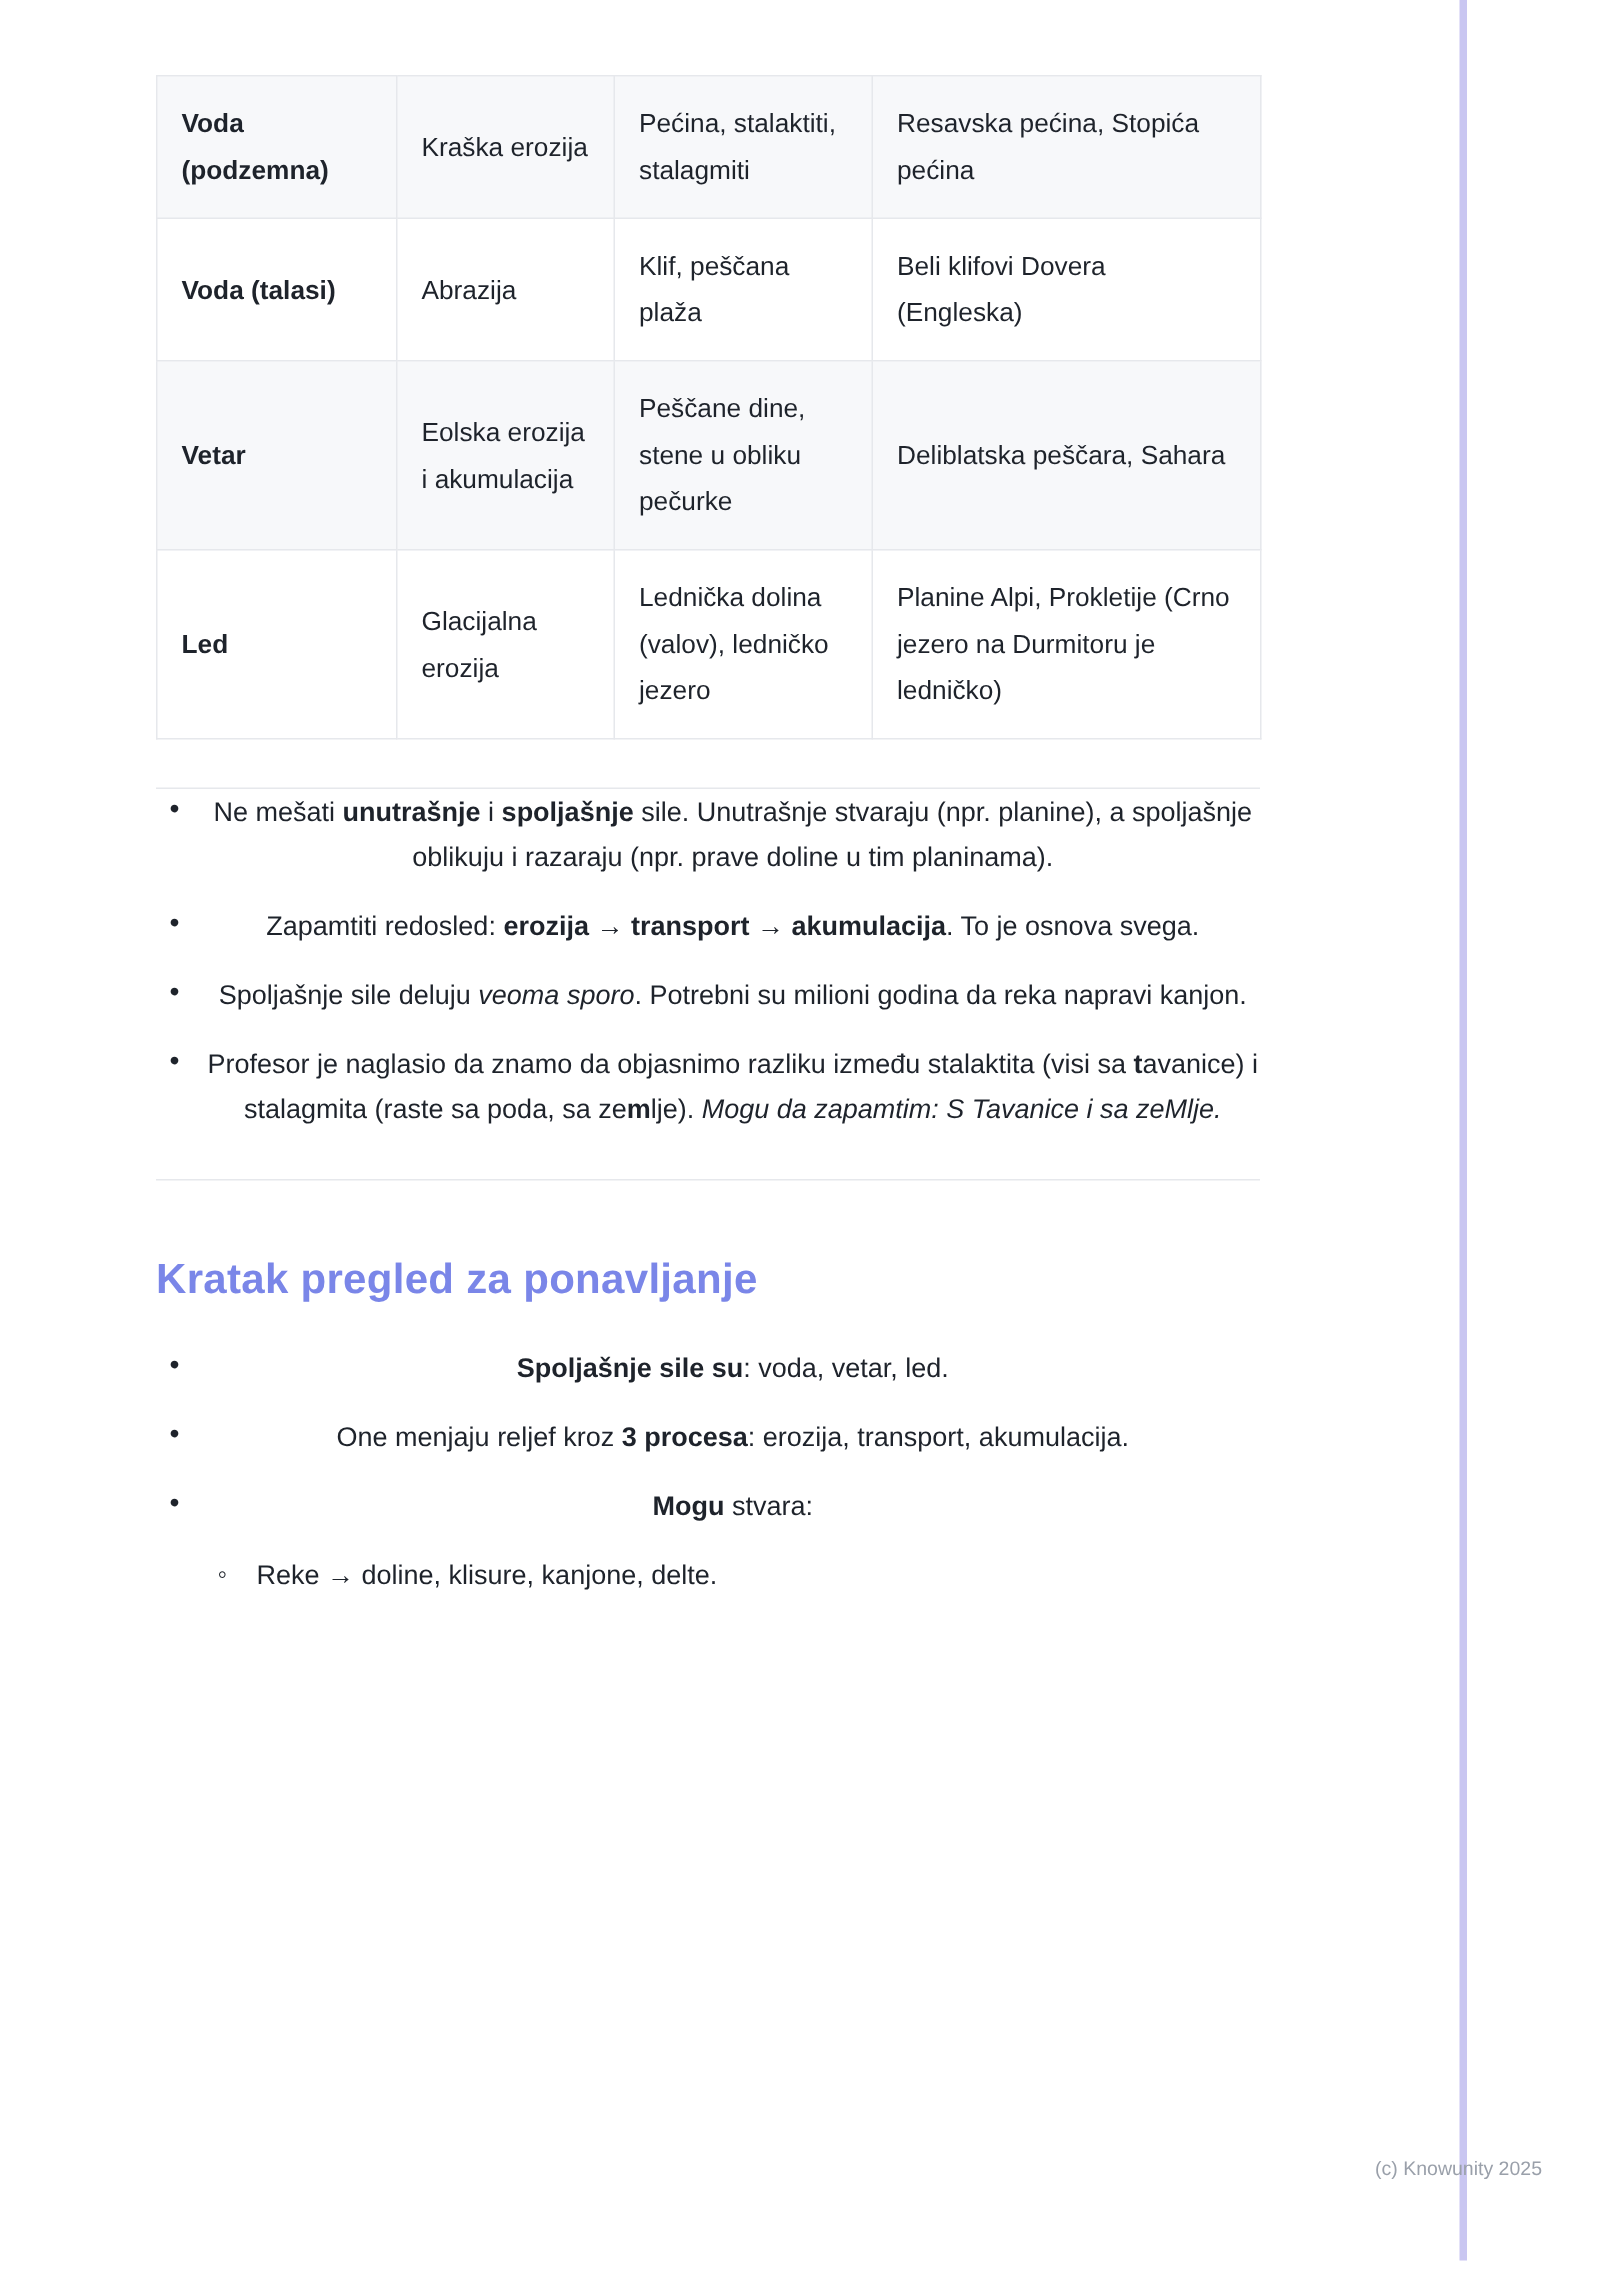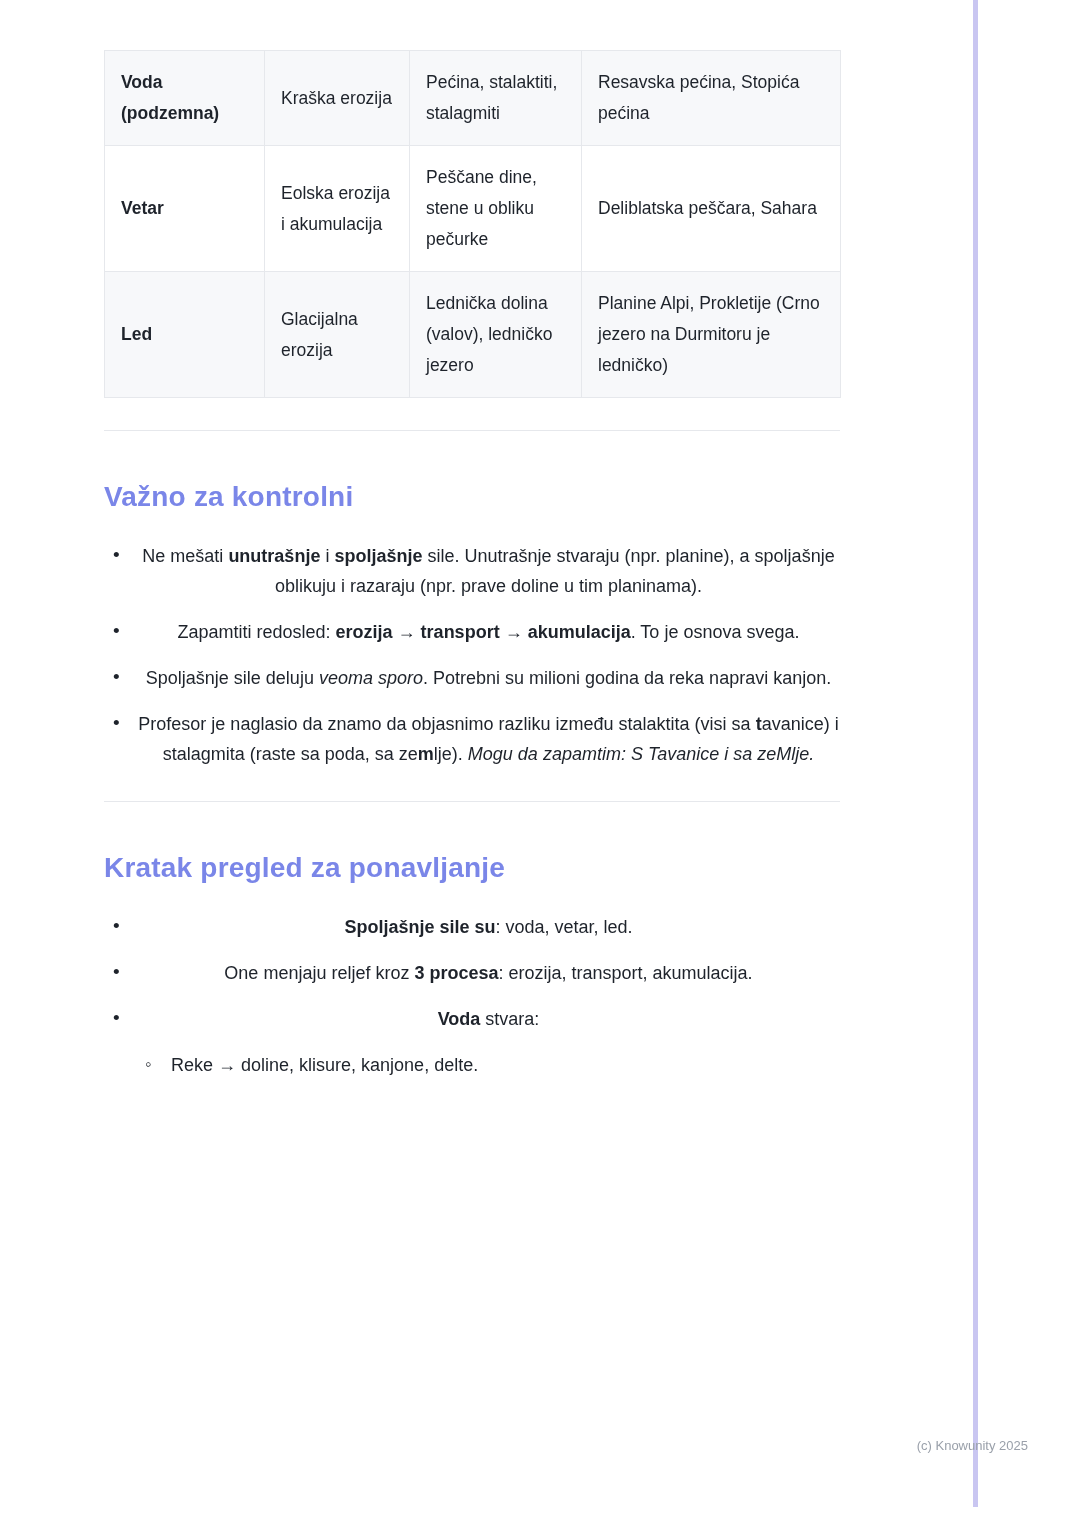--- a/index.html
+++ b/index.html
@@ -106,49 +106,54 @@
       <col style="width:259px">
     </colgroup>
     <tbody>
         <tr>
           <td>Voda (podzemna)</td>
           <td>Kraška erozija</td>
           <td>Pećina, stalaktiti, stalagmiti</td>
           <td>Resavska pećina, Stopića pećina</td>
         </tr>
         <tr>
+          <td>Voda (talasi)</td>
+          <td>Abrazija</td>
+          <td>Klif, peščana plaža</td>
+          <td>Beli klifovi Dovera (Engleska)</td>
+        </tr>
+        <tr>
           <td>Vetar</td>
           <td>Eolska erozija i akumulacija</td>
           <td>Peščane dine, stene u obliku pečurke</td>
           <td>Deliblatska peščara, Sahara</td>
         </tr>
         <tr>
           <td>Led</td>
           <td>Glacijalna erozija</td>
           <td>Lednička dolina (valov), ledničko jezero</td>
           <td>Planine Alpi, Prokletije (Crno jezero na Durmitoru je ledničko)</td>
         </tr>
       </tbody>
   </table>
 
   <div class="divider"></div>
 
-  <h2 class="section-title">Važno za kontrolni</h2>
   <ul class="notes">
       <li class="l1"><span>Ne mešati </span><strong>unutrašnje</strong><span> i </span><strong>spoljašnje</strong><span> sile. Unutrašnje stvaraju (npr. planine), a spoljašnje oblikuju i razaraju (npr. prave doline u tim planinama).</span></li>
       <li class="l1"><span>Zapamtiti redosled: </span><strong>erozija → transport → akumulacija</strong><span>. To je osnova svega.</span></li>
       <li class="l1"><span>Spoljašnje sile deluju </span><em>veoma sporo</em><span>. Potrebni su milioni godina da reka napravi kanjon.</span></li>
       <li class="l1"><span>Profesor je naglasio da znamo da objasnimo razliku između stalaktita (visi sa </span><strong>t</strong><span>avanice) i stalagmita (raste sa poda, sa ze</span><strong>m</strong><span>lje). </span><em>Mogu da zapamtim: S Tavanice i sa zeMlje.</em></li>
     </ul>
 
   <div class="divider"></div>
 
   <h2 class="section-title">Kratak pregled za ponavljanje</h2>
   <ul class="notes">
       <li class="l1"><strong>Spoljašnje sile su</strong><span>: voda, vetar, led.</span></li>
       <li class="l1"><span>One menjaju reljef kroz </span><strong>3 procesa</strong><span>: erozija, transport, akumulacija.</span></li>
-      <li class="l1"><strong>Voda</strong><span> stvara:</span></li>
+      <li class="l1"><strong>Mogu</strong><span> stvara:</span></li>
       <li class="l2"><span>Reke → doline, klisure, kanjone, delte.</span></li>
     </ul>
 
 </div>
 
 <div class="footer-credit">(c) Knowunity 2025</div>
 
 </body></html>

